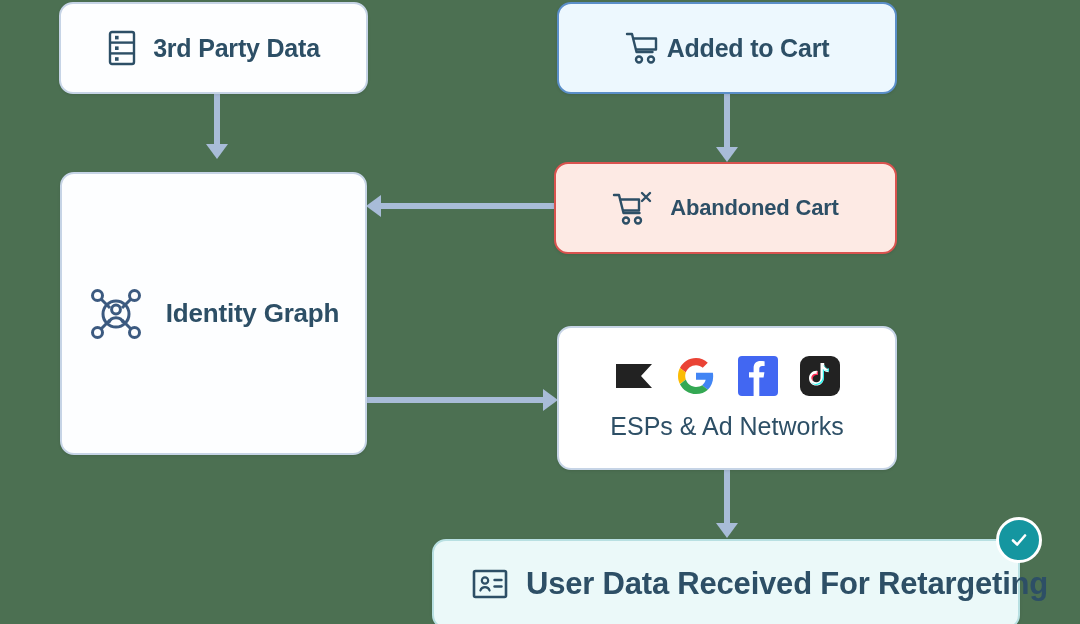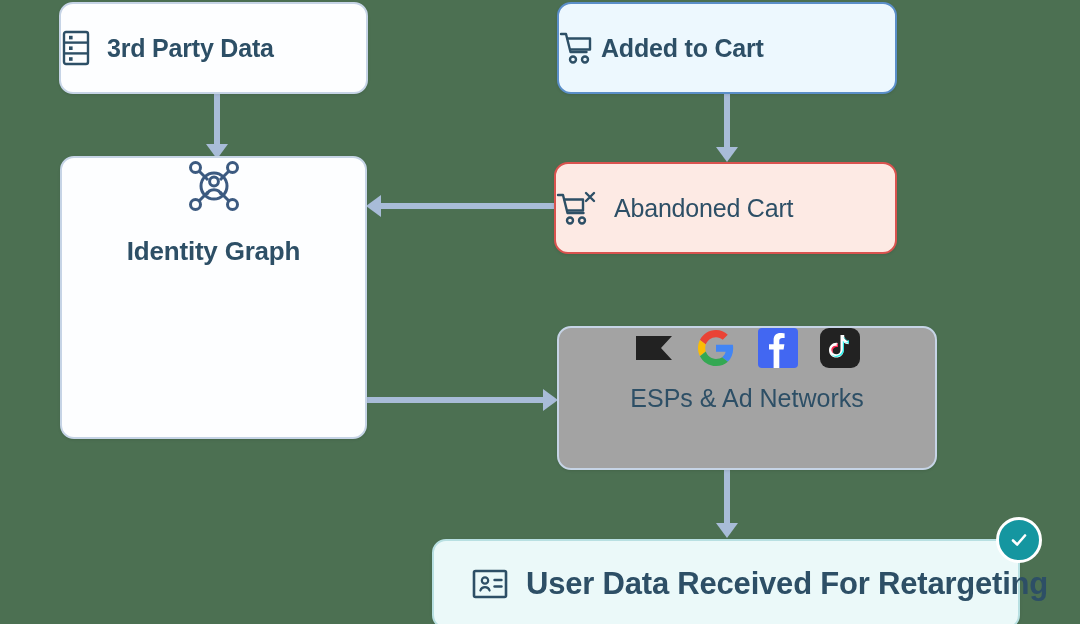--- a/index.html
+++ b/index.html
@@ -19,21 +19,21 @@
     width: 1080px;
     height: 624px;
   }
 
   
   .node {
     position: absolute;
     border-radius: 14px;
     display: flex;
     align-items: center;
-    justify-content: flex-start;
+    justify-content: center;
     box-shadow: 0 1px 3px rgba(0,0,0,0.10);
   }
   .node .label {
     color: #2d4f66;
     white-space: nowrap;
   }
 
   
   #node-third-party {
     left: 59px; top: 2px; width: 309px; height: 92px;
@@ -52,36 +52,35 @@
   }
   #node-added-cart .label { font-size: 25px; font-weight: bold; letter-spacing: -0.2px; }
 
   
   #node-abandoned-cart {
     left: 554px; top: 162px; width: 343px; height: 92px;
     background: #fdeae4;
     border: 2px solid #d9534f;
     gap: 14px;
   }
-  #node-abandoned-cart .label { font-size: 25px; font-weight: normal; letter-spacing: -0.2px; }
+  #node-abandoned-cart .label { font-size: 22px; font-weight: bold; letter-spacing: -0.2px; }
 
   
   #node-identity-graph {
-    left: 60px; top: 156px; width: 307px; height: 283px;
+    left: 60px; top: 172px; width: 307px; height: 283px;
     background: #fdfeff;
     border: 2px solid #c6d4e6;
-    flex-direction: column;
     gap: 22px;
   }
   #node-identity-graph .label { font-size: 26px; font-weight: bold; letter-spacing: -0.2px; }
 
   
   #node-esps {
-    left: 557px; top: 326px; width: 380px; height: 144px;
-    background: #a3a3a3;
+    left: 557px; top: 326px; width: 340px; height: 144px;
+    background: #ffffff;
     border: 2px solid #c6d4e6;
     flex-direction: column;
     gap: 16px;
   }
   #node-esps .label { font-size: 25px; font-weight: normal; letter-spacing: 0px; }
 
   
   #node-user-data {
     left: 432px; top: 539px; width: 588px; height: 90px;
     background: #ebf9f9;

